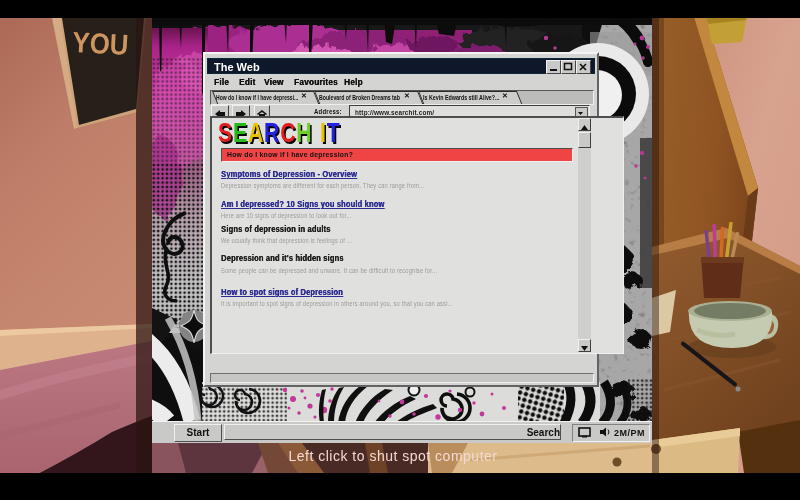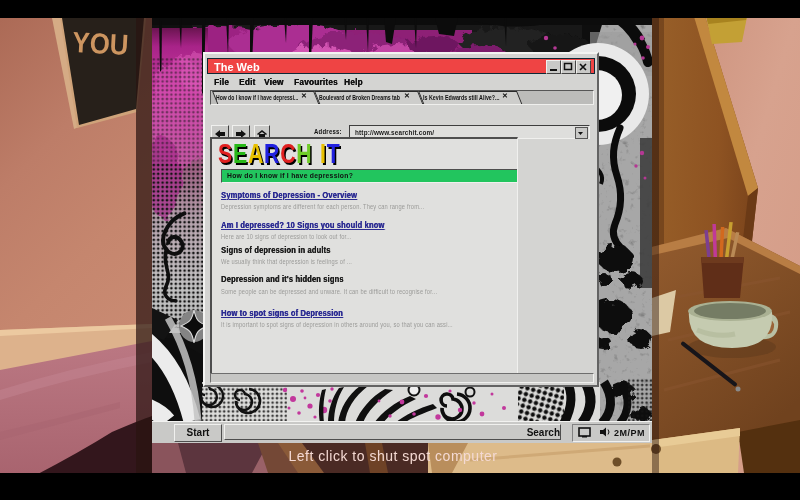--- a/index.html
+++ b/index.html
@@ -9,42 +9,42 @@
   #room{position:absolute;left:0;top:0;width:800px;height:500px;background:#c4836f;}
   
   #screen{position:absolute;left:152px;top:18px;width:500px;height:425px;overflow:hidden;background:#0f0f0f;}
   
   #taskbar{position:absolute;left:0px;top:403px;width:500px;height:22px;background:#c9c9c7;border-top:1px solid #f2f2f0;}
   .tbtn{position:absolute;top:2px;height:16px;background:#c9c9c7;border-top:1px solid #f0f0ee;border-left:1px solid #f0f0ee;border-right:1px solid #4e4e4e;border-bottom:1px solid #4e4e4e;color:#111;font-weight:bold;font-size:10px;line-height:15px;margin-left:16px;}
   #tray{position:absolute;left:420px;top:2px;height:16px;width:76px;background:#c9c9c7;border-top:1px solid #828282;border-left:1px solid #828282;border-right:1px solid #f0f0ee;border-bottom:1px solid #f0f0ee;}
   #trayTxt{position:absolute;right:4px;top:3px;font-size:9px;font-weight:bold;color:#111;letter-spacing:0.5px;}
   
   #win{position:absolute;left:51px;top:34px;width:392px;height:331px;background:#d4d4d2;border-top:2px solid #f4f4f2;border-left:2px solid #f4f4f2;border-right:2px solid #636363;border-bottom:2px solid #636363;}
-  #titlebar{position:absolute;left:2px;top:4px;width:388px;height:16px;background:#ef4444;color:#fff;font-weight:bold;font-size:11px;line-height:16px;padding-left:6px;box-sizing:border-box;border:1px solid #0d2836;}
+  #titlebar{position:absolute;left:2px;top:4px;width:388px;height:16px;background:#0f172a;color:#fff;font-weight:bold;font-size:11px;line-height:16px;padding-left:6px;box-sizing:border-box;border:1px solid #0d2836;}
   .wbtn{position:absolute;top:1px;width:13px;height:12px;background:#c9c9c7;border-top:1px solid #f0f0ee;border-left:1px solid #f0f0ee;border-right:1px solid #444;border-bottom:1px solid #444;color:#111;}
   #menubar{position:absolute;left:3px;top:21px;width:386px;height:14px;color:#111;font-weight:bold;font-size:9px;line-height:15px;text-shadow:0.4px 0 0 #111;}
   #menubar span{position:absolute;top:0;letter-spacing:0.2px;transform:scaleX(0.92);transform-origin:left top;}
   #tabbar{position:absolute;left:5px;top:36px;width:384px;height:15px;background:#bcbcba;border-top:1px solid #565656;border-left:1px solid #565656;border-right:1px solid #efefed;border-bottom:1px solid #efefed;box-sizing:border-box;overflow:hidden;}
   .tab{position:absolute;top:0px;height:13px;background:#cdcdcb;border:1px solid #2a2a2a;color:#111;font-size:6.5px;font-weight:bold;line-height:12px;white-space:nowrap;}
   .tx{position:absolute;top:1px;font-size:8px;font-weight:bold;color:#111;transform-origin:left top;white-space:nowrap;}
-  #addrrow{position:absolute;left:3px;top:68px;width:386px;height:22px;}
+  #addrrow{position:absolute;left:3px;top:48px;width:386px;height:22px;}
   .nbtn{position:absolute;top:3px;width:18px;height:14px;background:#c9c9c7;border-top:1px solid #f0f0ee;border-left:1px solid #f0f0ee;border-right:1px solid #3e3e3e;border-bottom:1px solid #3e3e3e;box-sizing:border-box;}
   #addrlabel{position:absolute;left:106px;top:5px;font-size:8px;font-weight:bold;color:#111;letter-spacing:0.3px;transform:scaleX(0.75);transform-origin:left top;white-space:nowrap;}
   #addrfield{position:absolute;left:141px;top:3px;width:241px;height:14px;background:#dededc;border-top:1px solid #3e3e3e;border-left:1px solid #3e3e3e;border-right:1px solid #f0f0ee;border-bottom:1px solid #f0f0ee;font-size:7.5px;font-weight:bold;color:#1a1a1a;line-height:13px;padding-left:5px;box-sizing:border-box;letter-spacing:0.2px;}
   #addrdrop{position:absolute;right:1px;top:1px;width:11px;height:10px;background:#c9c9c7;border:1px solid #555;}
-  #content{position:absolute;left:5px;top:83px;width:308px;height:238px;background:#e0e0de;border-top:2px solid #4e4e4e;border-left:2px solid #4e4e4e;border-right:1px solid #f0f0ee;border-bottom:1px solid #f0f0ee;box-sizing:border-box;overflow:hidden;}
+  #content{position:absolute;left:5px;top:62px;width:414px;height:238px;background:#e0e0de;border-top:2px solid #4e4e4e;border-left:2px solid #4e4e4e;border-right:1px solid #f0f0ee;border-bottom:1px solid #f0f0ee;box-sizing:border-box;overflow:hidden;}
   #scroll{position:absolute;left:366px;top:0;width:13px;height:234px;background:#cfcfcd;}
   .sbtn{position:absolute;left:0;width:13px;height:13px;background:#c9c9c7;border-top:1px solid #f0f0ee;border-left:1px solid #f0f0ee;border-right:1px solid #3e3e3e;border-bottom:1px solid #3e3e3e;box-sizing:border-box;}
   #sthumb{position:absolute;left:0;top:14px;width:13px;height:16px;background:#c9c9c7;border-top:1px solid #f0f0ee;border-left:1px solid #f0f0ee;border-right:1px solid #3e3e3e;border-bottom:1px solid #3e3e3e;box-sizing:border-box;}
   #statusbar{position:absolute;left:5px;top:319px;width:384px;height:10px;background:#c6c6c4;border-top:1px solid #6e6e6e;border-left:1px solid #6e6e6e;border-right:1px solid #f0f0ee;border-bottom:1px solid #f0f0ee;box-sizing:border-box;}
   
   #logo{position:absolute;left:6px;top:-1px;font-size:28px;font-weight:bold;letter-spacing:1px;transform:scaleX(0.76);transform-origin:left top;white-space:nowrap;}
   #logo span{text-shadow:2px 2px 0 #000;}
   
-  #qbox{position:absolute;left:9px;top:30px;width:352px;height:14px;background:#22c55e;border-top:1px solid #4e4e4e;border-left:1px solid #4e4e4e;border-right:1px solid #f0f0ee;border-bottom:1px solid #f0f0ee;box-sizing:border-box;font-size:8px;font-weight:bold;color:#111;line-height:12px;padding-left:5px;letter-spacing:0.3px;}
+  #qbox{position:absolute;left:9px;top:30px;width:352px;height:14px;background:#ef4444;border-top:1px solid #4e4e4e;border-left:1px solid #4e4e4e;border-right:1px solid #f0f0ee;border-bottom:1px solid #f0f0ee;box-sizing:border-box;font-size:8px;font-weight:bold;color:#111;line-height:12px;padding-left:5px;letter-spacing:0.3px;}
   .rtitle{position:absolute;left:9px;font-size:8.5px;font-weight:bold;letter-spacing:0.2px;text-shadow:0.4px 0 0 currentColor;transform:scaleX(0.88);transform-origin:left top;white-space:nowrap;}
   .blue{color:#2b2b92;text-decoration:underline;}
   .blk{color:#1d1d1d;}
   .rdesc{position:absolute;left:9px;font-size:6.5px;color:#9a9a98;letter-spacing:0.2px;transform:scaleX(0.88);transform-origin:left top;white-space:nowrap;}
   #caption{position:absolute;left:0;top:448px;width:786px;text-align:center;color:#f4d9d3;font-size:14px;letter-spacing:0.5px;}
   #barTop{position:absolute;left:0;top:0;width:800px;height:18px;background:#000;}
   #barBot{position:absolute;left:0;top:473px;width:800px;height:27px;background:#000;}
 </style>
 </head>
 <body>

